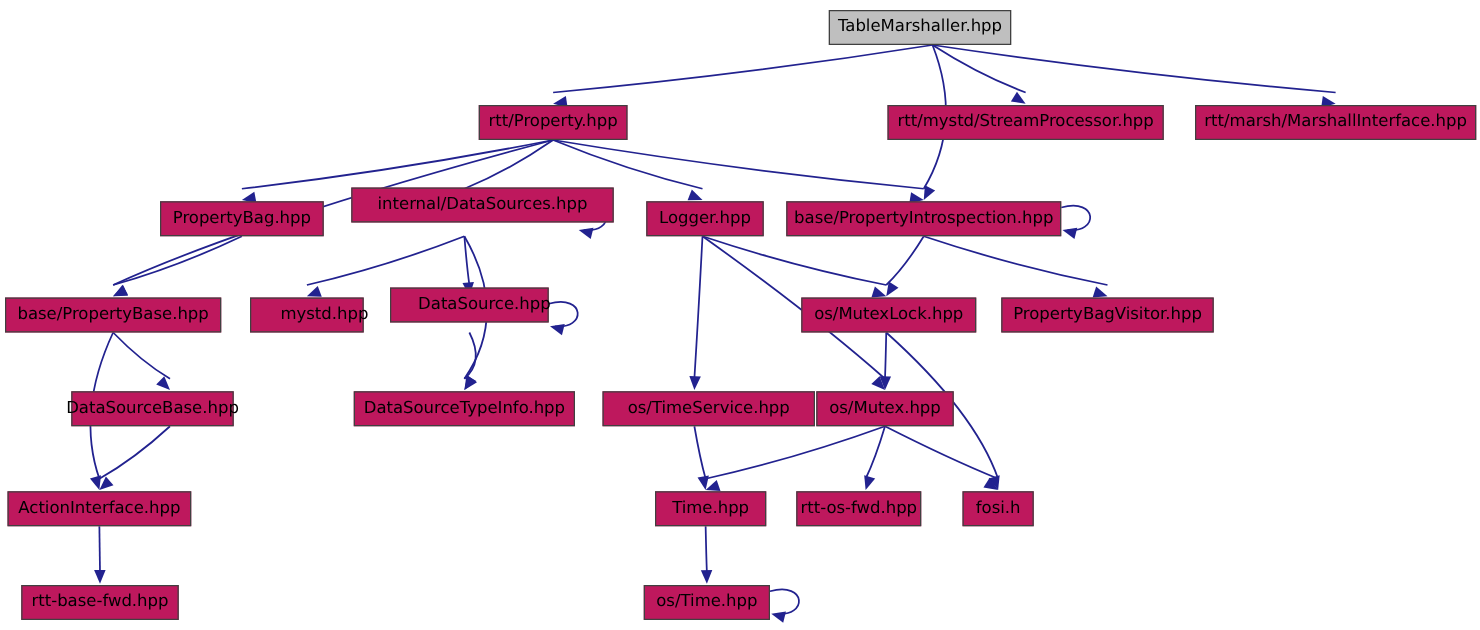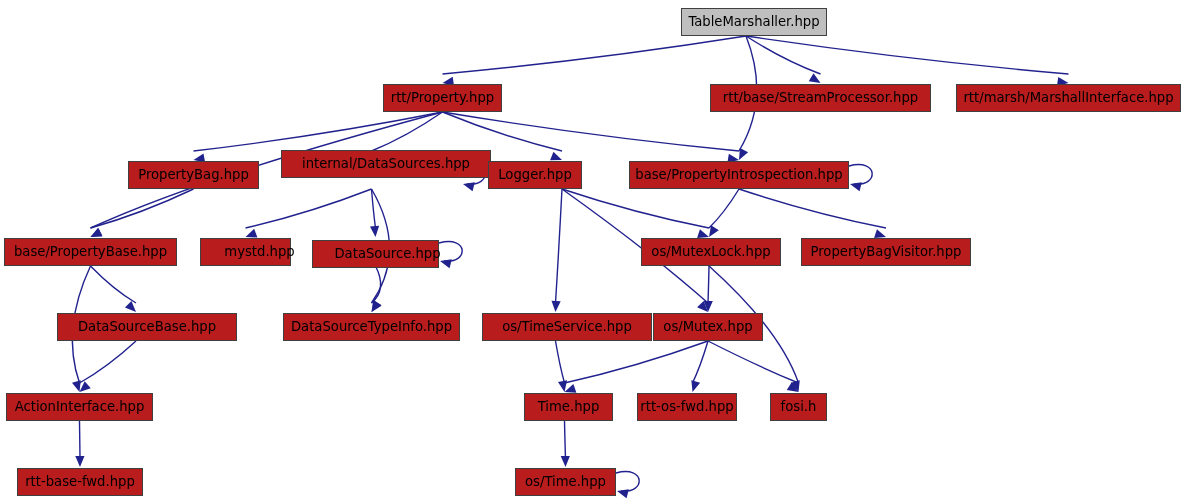--- a/index.html
+++ b/index.html
@@ -24,21 +24,21 @@
     pointer-events: none;
   }
   .node {
     position: absolute;
     box-sizing: border-box;
     display: flex;
     align-items: center;
     justify-content: center;
     height: 28px;
     border: 1px solid #404040;
-    background: #b91c1c;
+    background: #be185d;
     color: #000000;
     font-size: 13.2px;
     line-height: 1;
     white-space: nowrap;
     z-index: 2;
   }
   .node.current {
     background: #bfbfbf;
     border-color: #404040;
   }
@@ -115,60 +115,60 @@
       <path d="M708,341 Q759.25,367 798.5,383" fill="none" stroke="#22228f" stroke-width="1.4"></path>
       <polygon points="798.50,392.00 786.75,389.97 791.69,382.21" fill="#22228f"></polygon>
       <path d="M79.5,421 Q79.75,444.5 80,458" fill="none" stroke="#22228f" stroke-width="1.4"></path>
       <polygon points="80.00,467.00 75.28,456.05 84.48,455.95" fill="#22228f"></polygon>
       <path d="M564.5,421 Q565,444.5 565.5,458" fill="none" stroke="#22228f" stroke-width="1.4"></path>
       <polygon points="565.50,467.00 560.66,456.10 569.85,455.90" fill="#22228f"></polygon>
       <path d="M616,473 C646,465 646,494 621,491" fill="none" stroke="#22228f" stroke-width="1.4"></path>
       <polygon points="617.00,491.00 628.79,489.21 626.56,498.13" fill="#22228f"></polygon>
     </svg>
   <div id="node-layer">
-      <div class="node current" style="left: 681px; top: 8px; width: 146px;">
+      <div class="node current" style="left: 663px; top: 8px; width: 146px;">
         <span class="node-label">TableMarshaller.hpp</span>
       </div>
       <div class="node" style="left: 383px; top: 84px; width: 119px;">
         <span class="node-label">rtt/Property.hpp</span>
       </div>
       <div class="node" style="left: 710px; top: 84px; width: 221px;">
-        <span class="node-label">rtt/base/StreamProcessor.hpp</span>
+        <span class="node-label">rtt/mystd/StreamProcessor.hpp</span>
       </div>
       <div class="node" style="left: 956px; top: 84px; width: 225px;">
         <span class="node-label">rtt/marsh/MarshallInterface.hpp</span>
       </div>
       <div class="node" style="left: 128px; top: 161px; width: 131px;">
         <span class="node-label">PropertyBag.hpp</span>
       </div>
       <div class="node" style="left: 281px; top: 150px; width: 210px;">
         <span class="node-label">internal/DataSources.hpp</span>
       </div>
-      <div class="node" style="left: 488px; top: 161px; width: 94px;">
+      <div class="node" style="left: 517px; top: 161px; width: 94px;">
         <span class="node-label">Logger.hpp</span>
       </div>
       <div class="node" style="left: 629px; top: 161px; width: 220px;">
         <span class="node-label">base/PropertyIntrospection.hpp</span>
       </div>
       <div class="node" style="left: 4px; top: 238px; width: 173px;">
         <span class="node-label">base/PropertyBase.hpp</span>
       </div>
       <div class="node" style="left: 200px; top: 238px; width: 91px; padding-left: 28px;">
         <span class="node-label">mystd.hpp</span>
       </div>
-      <div class="node" style="left: 312px; top: 240px; width: 127px; padding-left: 24px;">
+      <div class="node" style="left: 312px; top: 230px; width: 127px; padding-left: 24px;">
         <span class="node-label">DataSource.hpp</span>
       </div>
       <div class="node" style="left: 641px; top: 238px; width: 140px;">
         <span class="node-label">os/MutexLock.hpp</span>
       </div>
       <div class="node" style="left: 801px; top: 238px; width: 170px;">
         <span class="node-label">PropertyBagVisitor.hpp</span>
       </div>
-      <div class="node" style="left: 57px; top: 313px; width: 180px;">
+      <div class="node" style="left: 57px; top: 313px; width: 130px;">
         <span class="node-label">DataSourceBase.hpp</span>
       </div>
       <div class="node" style="left: 283px; top: 313px; width: 177px;">
         <span class="node-label">DataSourceTypeInfo.hpp</span>
       </div>
       <div class="node" style="left: 482px; top: 313px; width: 170px;">
         <span class="node-label">os/TimeService.hpp</span>
       </div>
       <div class="node" style="left: 653px; top: 313px; width: 110px;">
         <span class="node-label">os/Mutex.hpp</span>

